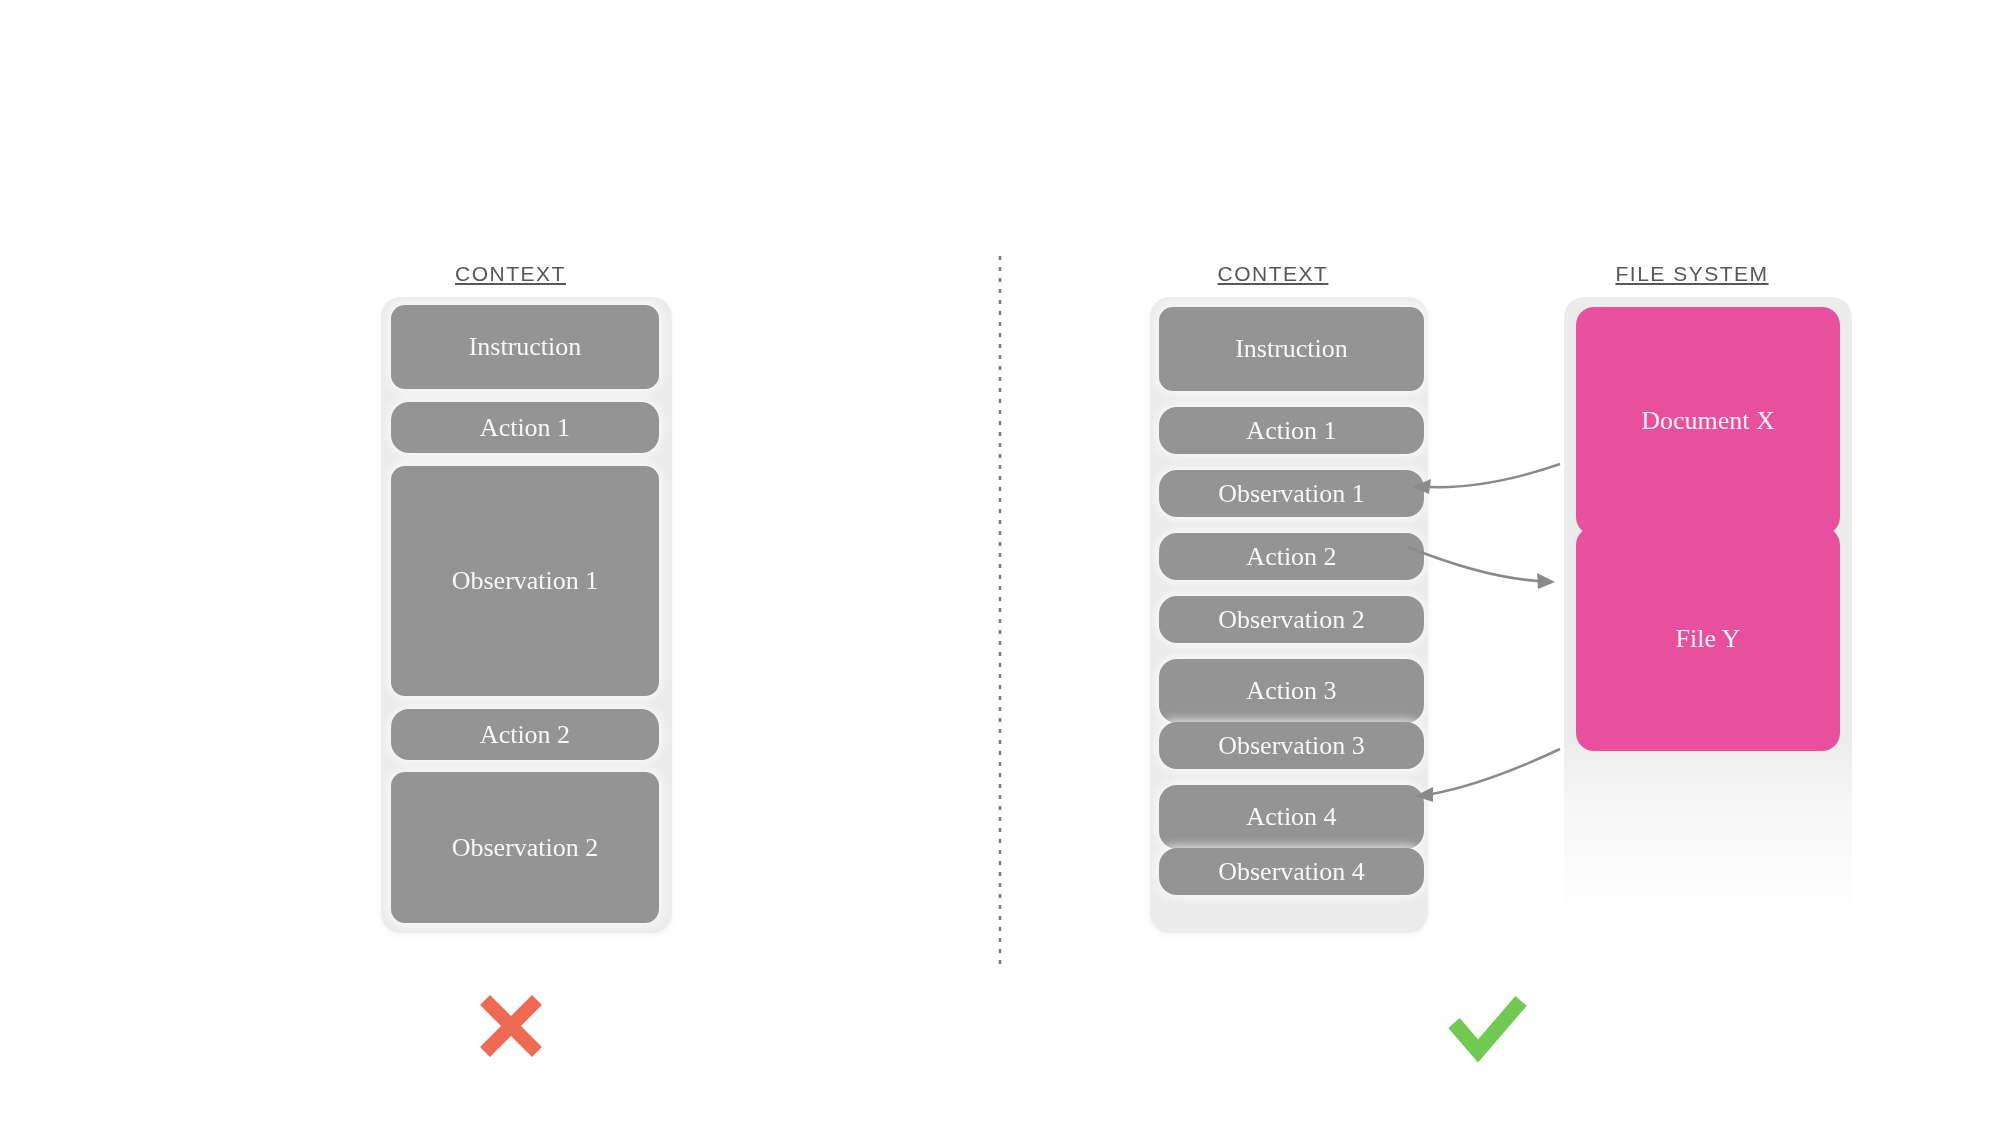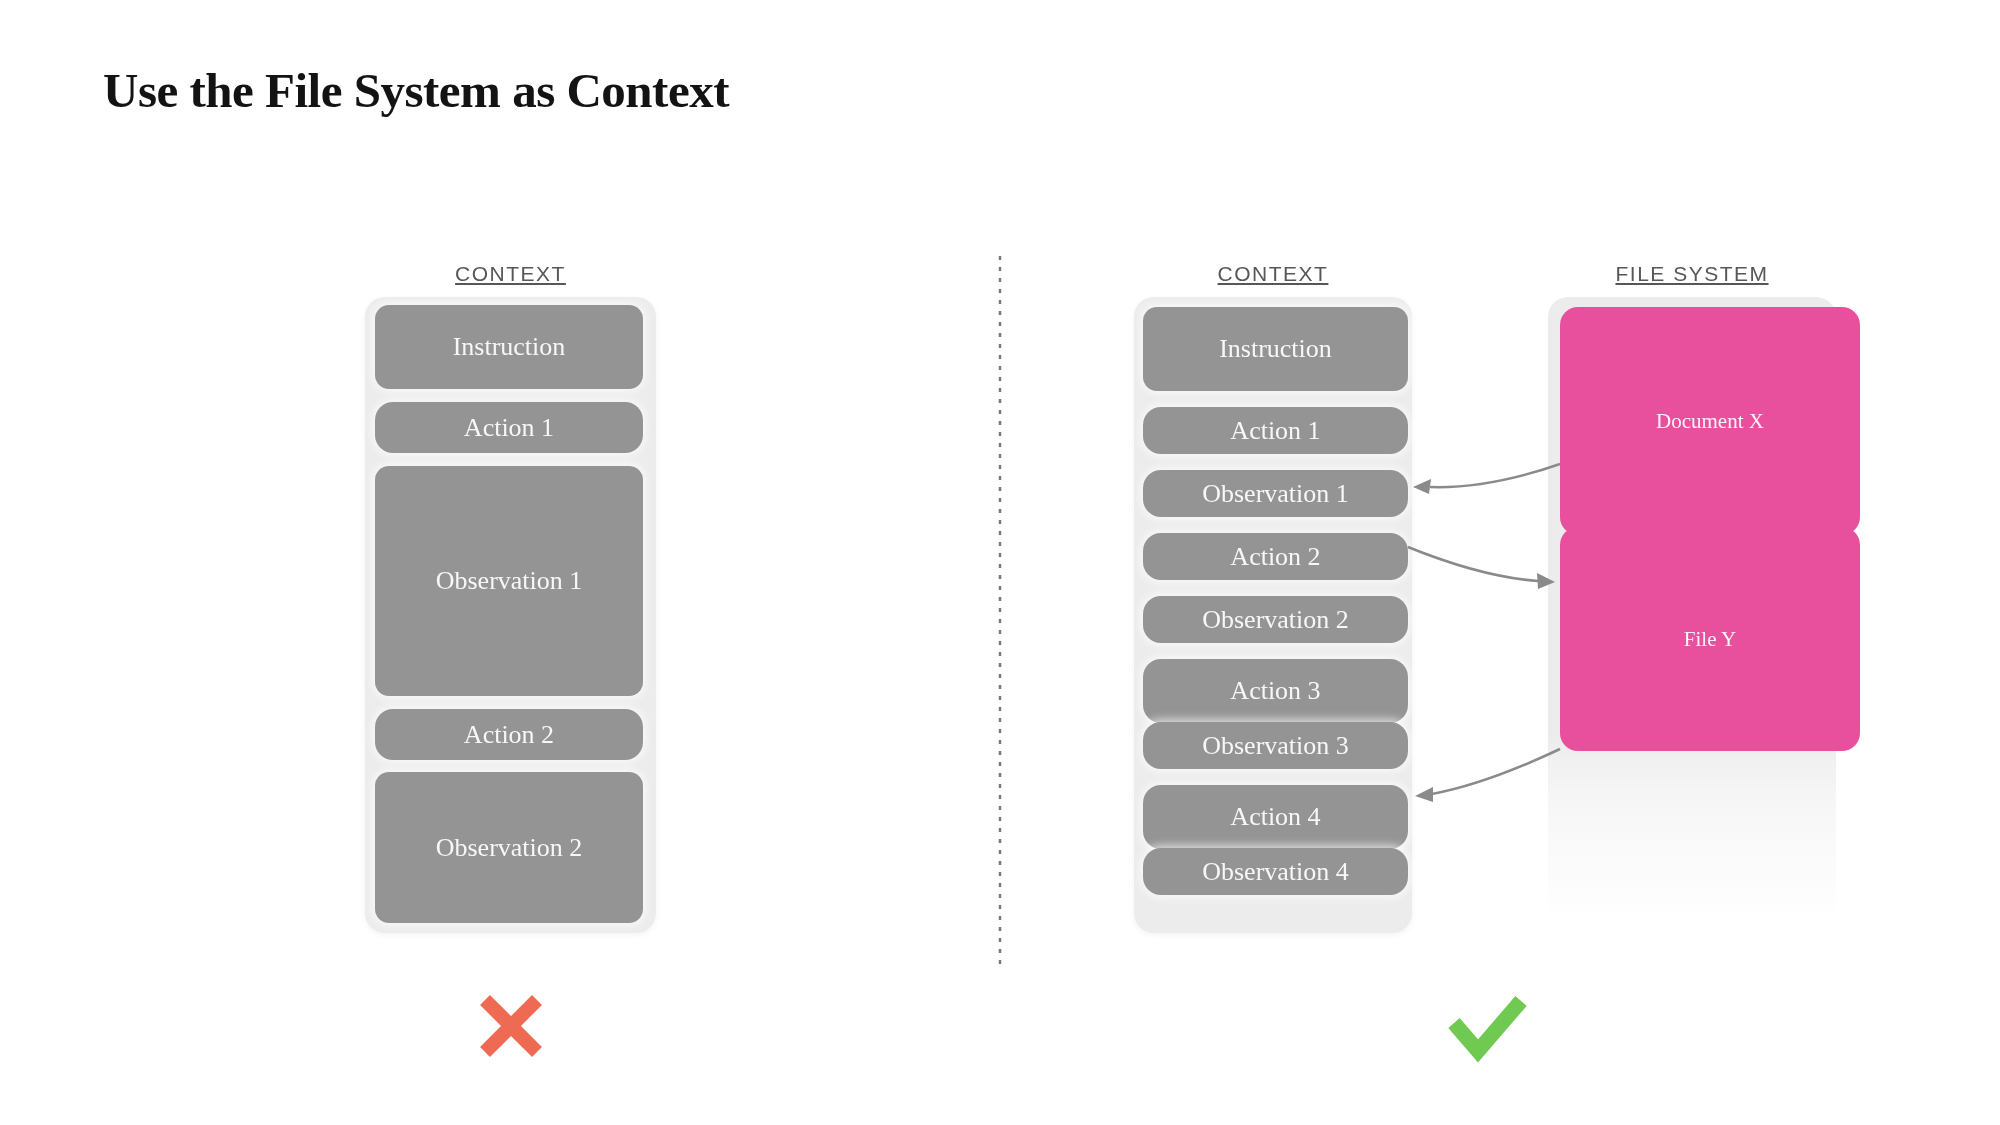--- a/index.html
+++ b/index.html
@@ -25,20 +25,21 @@
     text-align:center;white-space:nowrap;text-decoration:underline;
   }
   .label-left{left:365px;width:291px;}
   .label-right{left:1134px;width:278px;}
   .label-fs{left:1548px;width:288px;}
   .panel{
     position:absolute;top:297px;
     background:#ececec;
     border-radius:20px;
     box-shadow:0 2px 6px rgba(0,0,0,0.05);
+    margin-left:16px;
   }
   .panel-left{left:365px;width:291px;height:636px;}
   .panel-right{left:1134px;width:278px;height:636px;}
   .panel-fs{
     left:1548px;width:288px;height:626px;
     background:linear-gradient(to bottom,#ececec 0%,#ececec 70%,#f6f6f6 80%,rgba(246,246,246,0) 100%);
     box-shadow:none;
   }
   .gbox{
     position:absolute;
@@ -48,37 +49,36 @@
     font-size:26px;
     display:flex;align-items:center;justify-content:center;
     border-radius:18px;
     box-shadow:0 0 9px 3px rgba(255,255,255,0.65);
     text-align:center;
   }
   .panel-left .gbox{left:10px;width:268px;}
   .panel-right .gbox{left:9px;width:265px;}
   .r14{border-radius:14px;}
   .pinkbox{
-    position:absolute;left:12px;width:300px;
+    position:absolute;left:12px;width:264px;
     background:#e8509e;
     color:#fcf3f8;
     font-family:"Liberation Serif","DejaVu Serif",serif;
-    font-size:21px;
+    font-size:26px;
     display:flex;align-items:center;justify-content:center;
     border-radius:18px;
     text-align:right;
   }
   .overlay{position:absolute;left:0;top:0;pointer-events:none;}
 </style>
 </head>
 <body>
 
 <div class="stage">
 
-  <h1 class="title">Use the File System as Context</h1>
 
   <div class="col-label label-left">CONTEXT</div>
   <div class="col-label label-right">CONTEXT</div>
   <div class="col-label label-fs">FILE SYSTEM</div>
 
   <div class="panel panel-left">
     <div class="gbox r14" style="top:8px;height:84px;">Instruction</div>
     <div class="gbox" style="top:105px;height:51px;">Action 1</div>
     <div class="gbox r14" style="top:169px;height:230px;">Observation 1</div>
     <div class="gbox" style="top:412px;height:51px;">Action 2</div>

